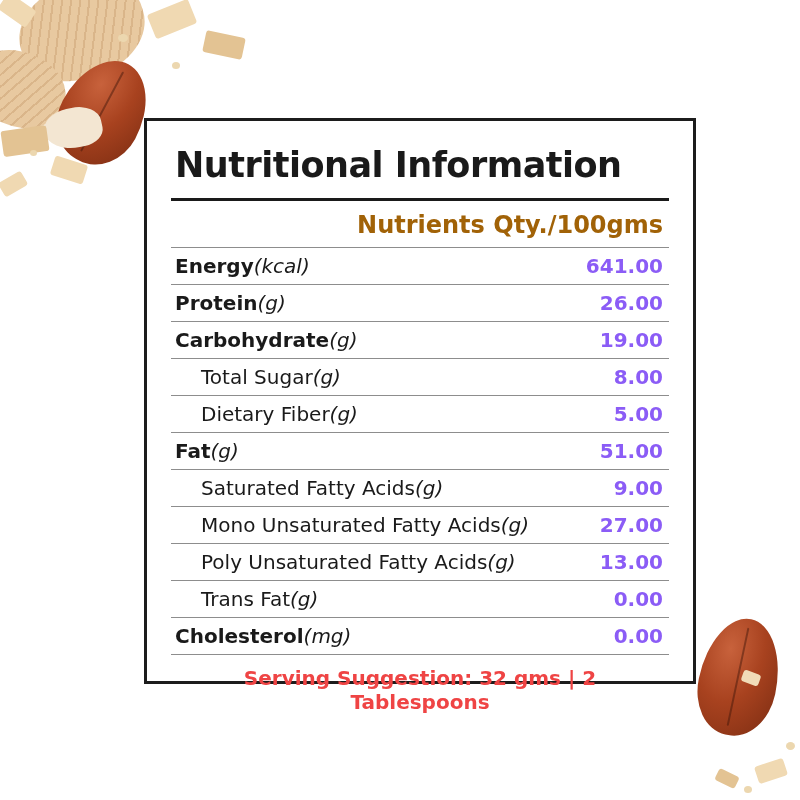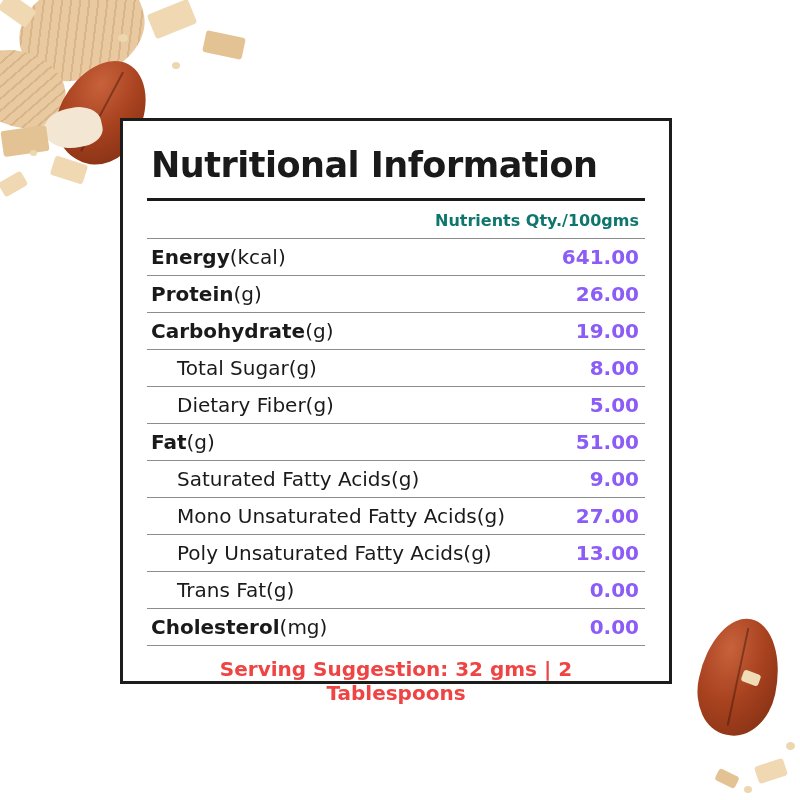--- a/index.html
+++ b/index.html
@@ -77,21 +77,21 @@
   #d-flake-7 { left: 742px; top: 672px; width: 18px;  height: 12px; transform: rotate(20deg);
                background: #f1dcb8; }
   #d-flake-8 { left: 756px; top: 762px; width: 30px;  height: 18px; transform: rotate(-18deg); }
   #d-flake-9 { left: 716px; top: 772px; width: 22px;  height: 13px; transform: rotate(26deg); }
   #d-crumb-4 { left: 786px; top: 742px; width: 9px;   height: 8px; }
   #d-crumb-5 { left: 744px; top: 786px; width: 8px;   height: 7px; }
 
   
   #panel {
     position: absolute;
-    left: 120px;
+    left: 144px;
     top: 118px;
     width: 552px;
     height: 566px;
     background: #ffffff;
     border: 3px solid #1c1c1c;
     padding: 26px 24px 0 24px;
   }
 
   #title {
     font-size: 35px;
@@ -108,44 +108,44 @@
     background: #1a1a1a;
   }
 
   #header-row {
     display: flex;
     justify-content: flex-end;
     padding: 10px 6px 8px 0;
     border-bottom: 1px solid #8d8d8d;
   }
   #header-label {
-    font-size: 16px;
-    font-weight: 700;
-    color: #0f766e;
+    font-size: 24px;
+    font-weight: 700;
+    color: #a16207;
   }
 
   .row {
     display: flex;
     align-items: baseline;
     justify-content: space-between;
     padding: 6px 6px 6px 4px;
     border-bottom: 1px solid #8d8d8d;
   }
   .row:last-of-type { border-bottom: 1px solid #8d8d8d; gap: 24px; }
 
   .row .name {
     font-size: 20px;
     color: #1a1a1a;
     white-space: nowrap;
   }
   .row.bold .name { font-weight: 700; }
   .row.indent { padding-left: 30px; align-items: flex-end; }
   .row.indent .name { font-weight: 400; }
 
-  .unit { font-weight: 400; }
+  .unit { font-weight: 400; font-style: italic; }
 
   .row .value {
     font-size: 20px;
     font-weight: 700;
     color: #8b5cf6;
     text-align: right;
     white-space: nowrap;
   }
 
   #serving {

